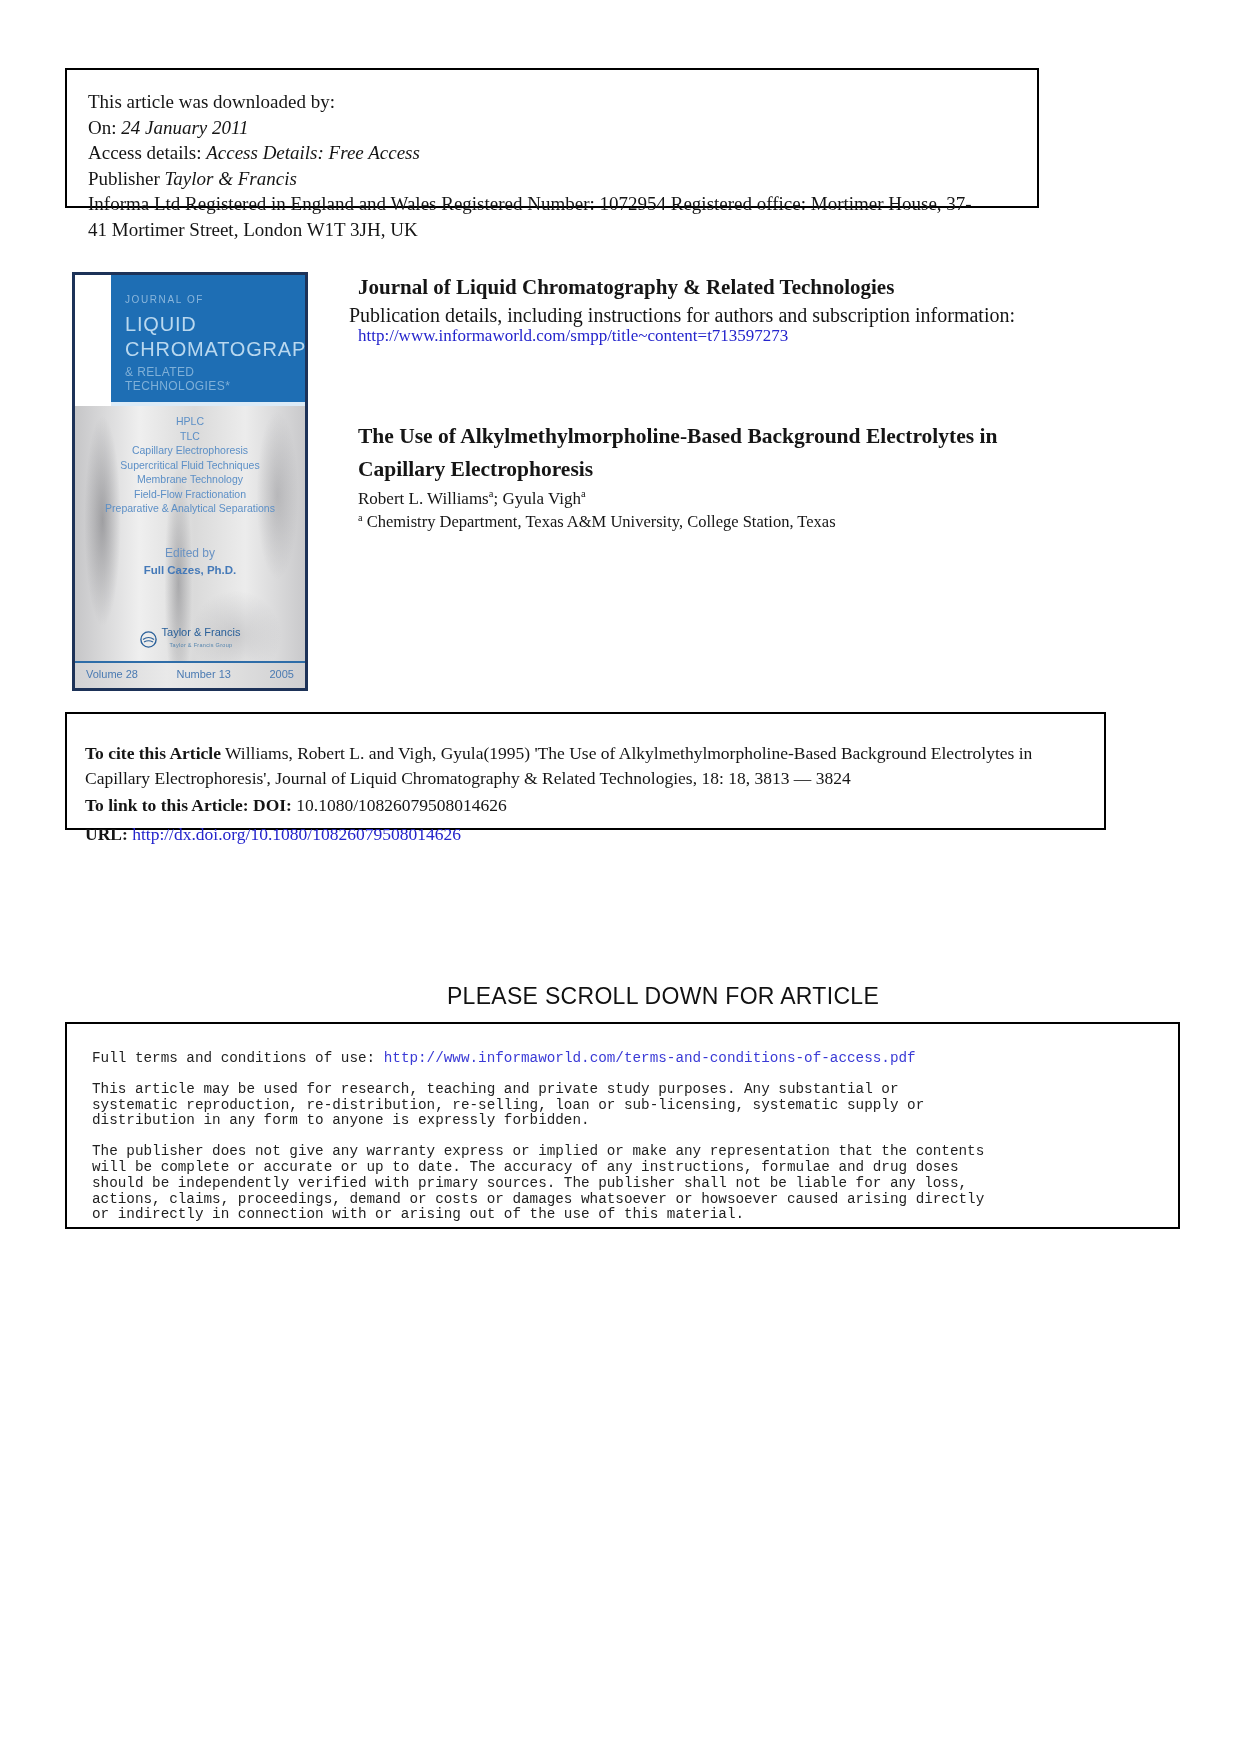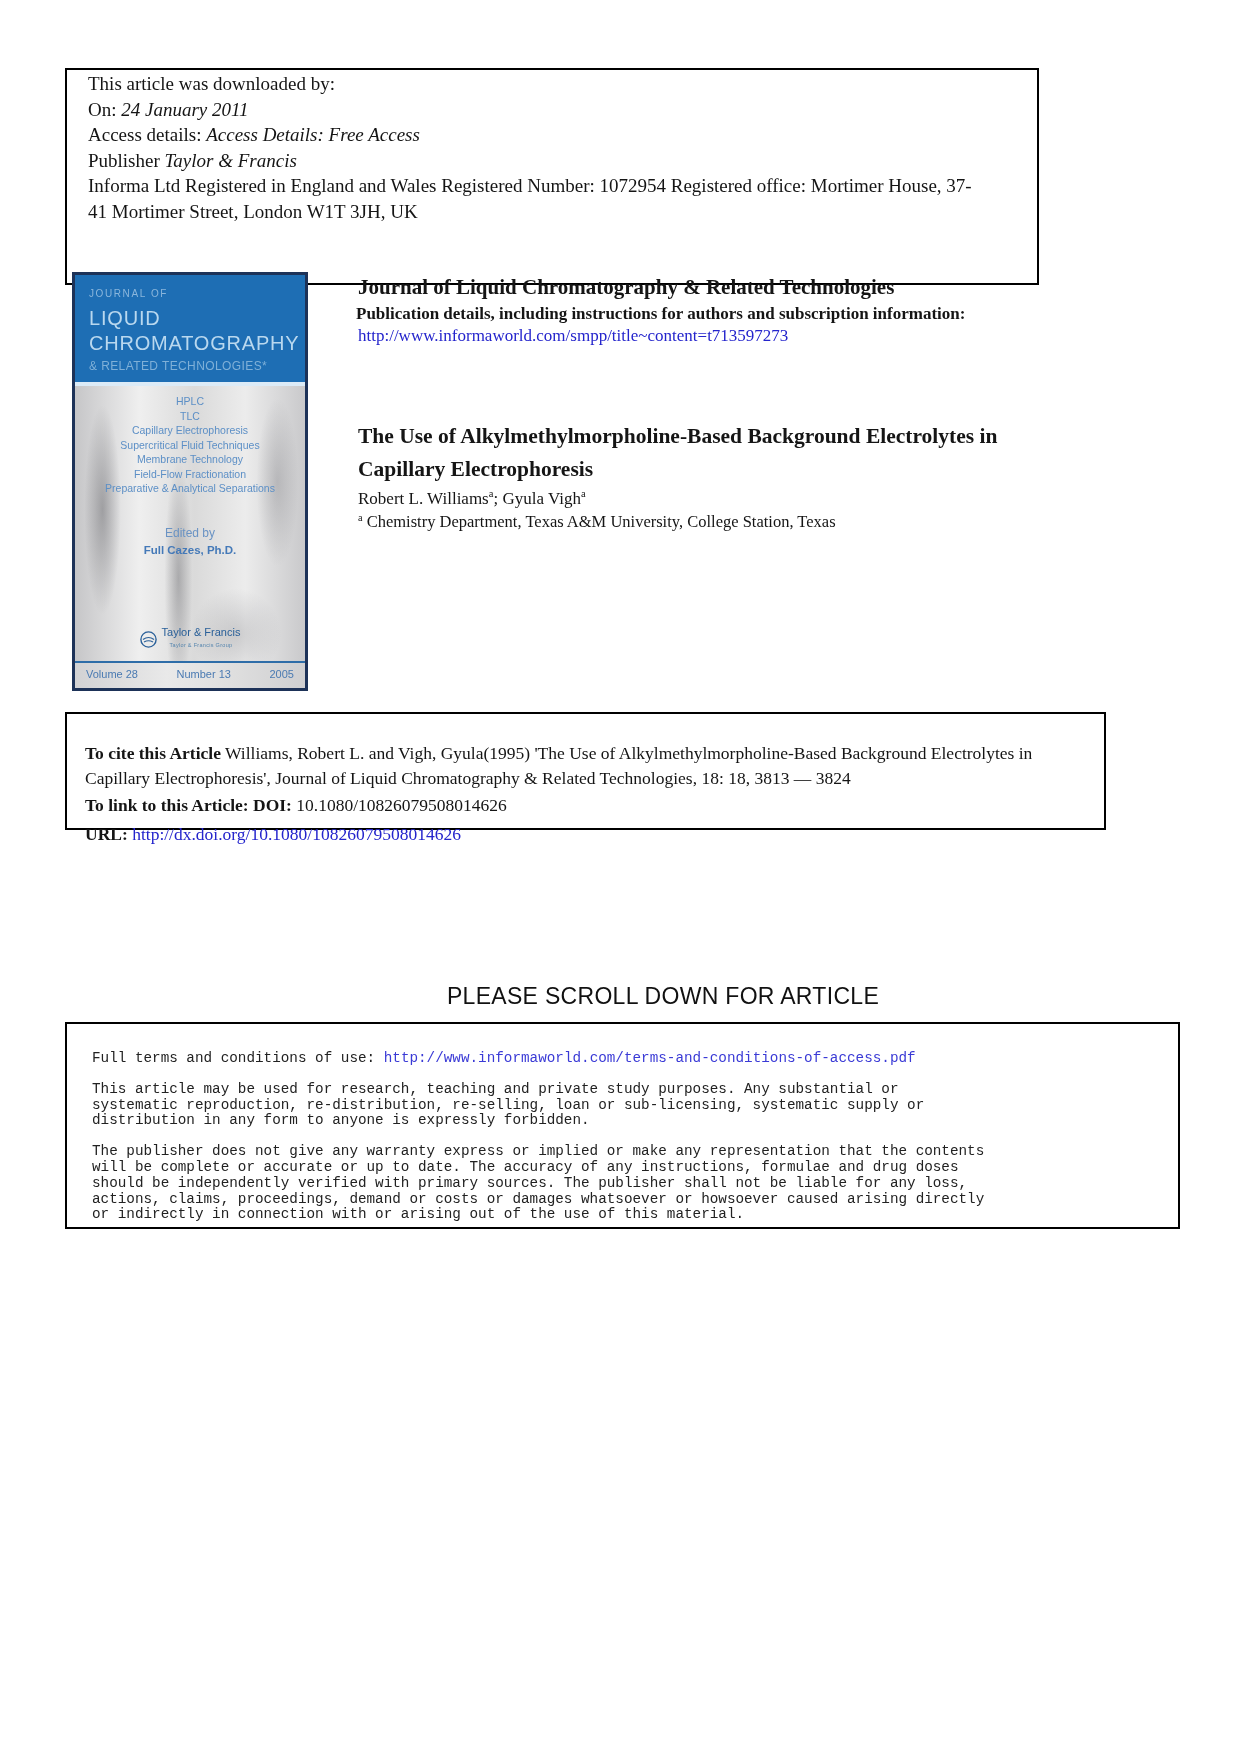--- a/index.html
+++ b/index.html
@@ -7,28 +7,28 @@
     width:1240px;height:1755px;position:relative;background:#ffffff;
     font-family:"Liberation Serif",serif;color:#151515;
   }
   .box{position:absolute;border:2px solid #000;background:#fff;box-sizing:border-box;}
   .nowrap{white-space:nowrap;}
   em{font-style:italic;}
   .b{font-weight:bold;}
   a.link{color:#2424cc;text-decoration:none;cursor:pointer;}
 
   
-  #top-box{left:65px;top:68px;width:974px;height:217px;padding:1px 21px;
+  #top-box{left:65px;top:68px;width:974px;height:140px;padding:19px 21px;
     font-size:19px;line-height:25.6px;}
 
   
   #cover{position:absolute;left:72px;top:272px;width:236px;height:419px;
     border:3px solid #1d3258;box-sizing:border-box;display:flex;flex-direction:column;
     font-family:"Liberation Sans",sans-serif;overflow:hidden;}
-  #cover-header{background:#1e6eb4;padding:13px 12px 9px 14px;border-bottom:4px solid #dcebf7;}
+  #cover-header{background:#1e6eb4;padding:19px 12px 9px 14px;border-bottom:4px solid #dcebf7;margin-left:36px;}
   #cover-header .m-small{font-size:10px;letter-spacing:1.6px;color:#8ab6dc;margin-bottom:7px;}
   #cover-header .m-big{font-size:20px;letter-spacing:0.8px;color:#b9d8ef;line-height:25px;}
   #cover-header .m-sub{font-size:12px;color:#7fb0d8;margin-top:3px;letter-spacing:0.4px;}
   #cover-body{flex:1;display:flex;flex-direction:column;text-align:center;
     color:#5c8fc6;font-size:10.5px;line-height:14.5px;padding-top:8px;
     background:
       radial-gradient(ellipse 26px 150px at 12% 45%, rgba(90,90,95,.45), transparent 70%),
       radial-gradient(ellipse 20px 170px at 45% 70%, rgba(90,90,95,.40), transparent 70%),
       radial-gradient(ellipse 30px 120px at 88% 35%, rgba(120,120,125,.35), transparent 70%),
       radial-gradient(ellipse 60px 60px at 70% 90%, rgba(130,130,135,.30), transparent 75%),
@@ -40,21 +40,21 @@
     gap:5px;padding-bottom:9px;}
   #cover-logo-row .lg-name{font-size:11px;color:#2a6099;text-align:left;line-height:11px;}
   #cover-logo-row .lg-sub{font-size:5.5px;color:#5585ae;letter-spacing:0.3px;}
   #cover-footer{border-top:2px solid #2e6da8;display:flex;justify-content:space-between;
     padding:5px 11px 8px;font-size:11px;color:#4a7ab2;
     background:linear-gradient(90deg,#d2d2d4,#e9e9e9 40%,#dedede 70%,#cfcfd1);}
 
   
   .abs{position:absolute;margin-left:43px;}
   #journal-title{left:315px;top:275px;font-size:21px;font-weight:bold;}
-  #journal-details{left:313px;top:304px;font-size:17px;font-weight:bold;}
+  #journal-details{left:306px;top:304px;font-size:20px;}
   #journal-url{left:315px;top:326px;font-size:17px;}
   #article-title{left:315px;top:420px;width:700px;font-size:21.5px;font-weight:bold;line-height:33px;}
   #article-authors{left:315px;top:489px;font-size:17px;}
   #article-affiliation{left:315px;top:512px;font-size:16.5px;}
   sup{font-size:62%;vertical-align:super;line-height:0;}
 
   
   #cite-box{left:65px;top:712px;width:1041px;height:118px;padding:27px 18px;
     font-size:17.5px;line-height:24.5px;}
   #cite-box .row2{margin-top:3px;}

